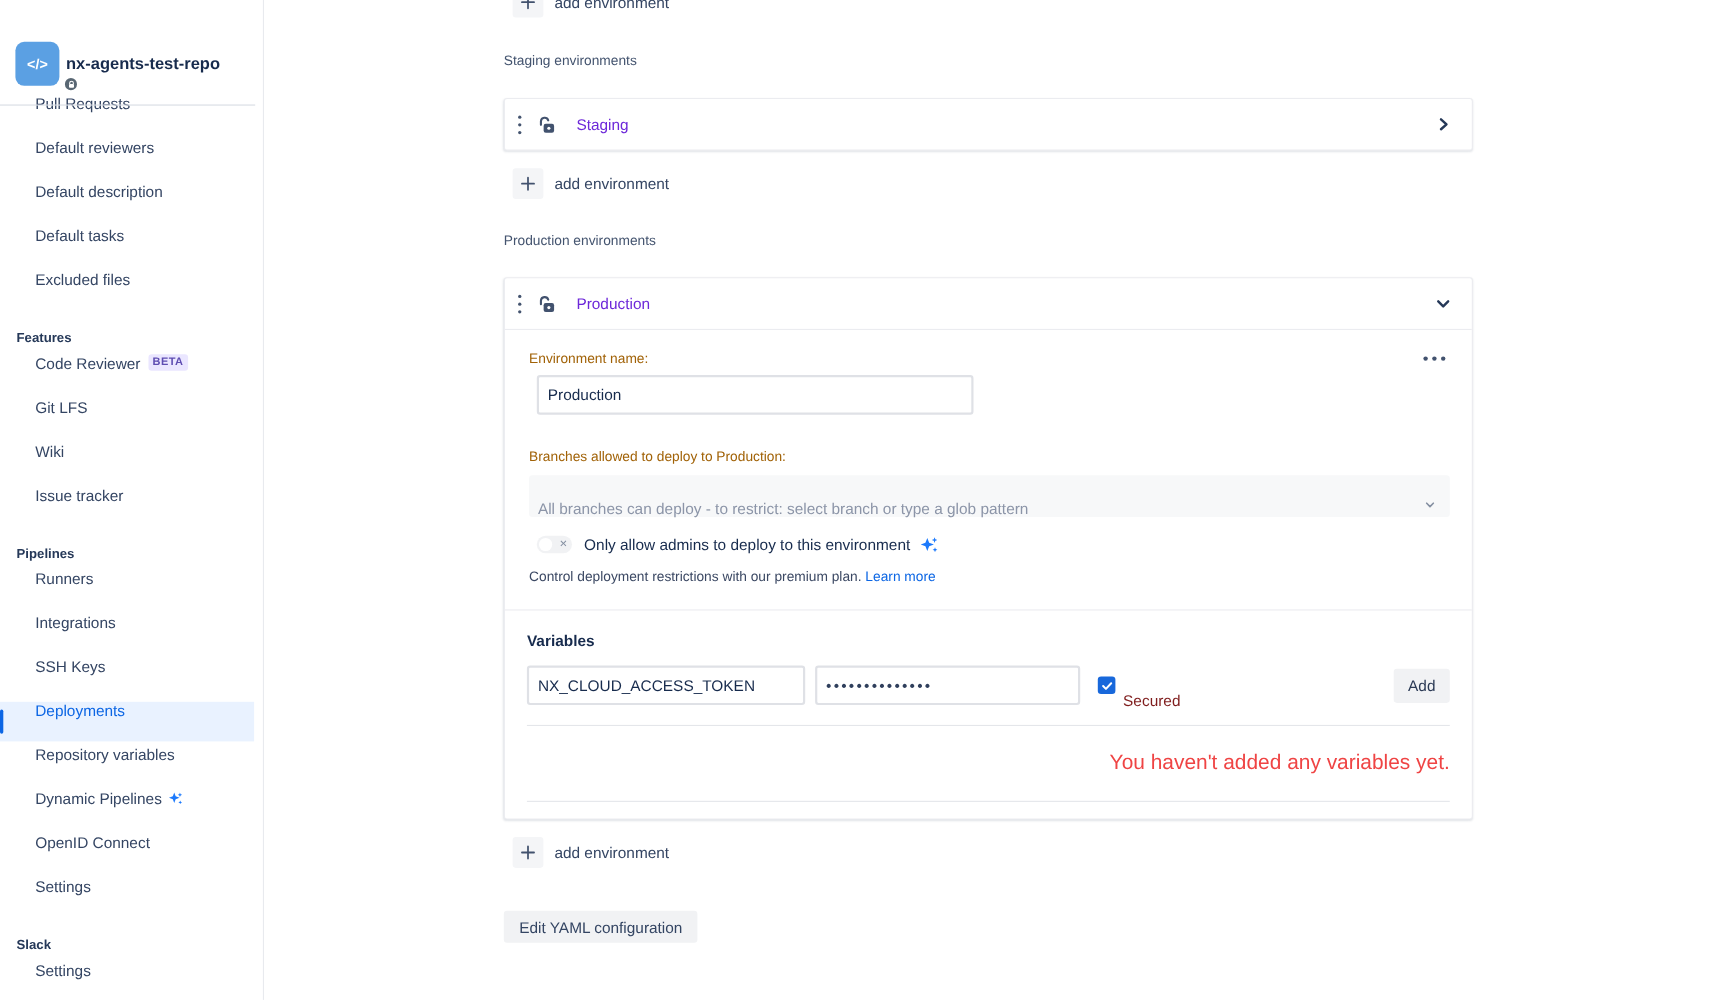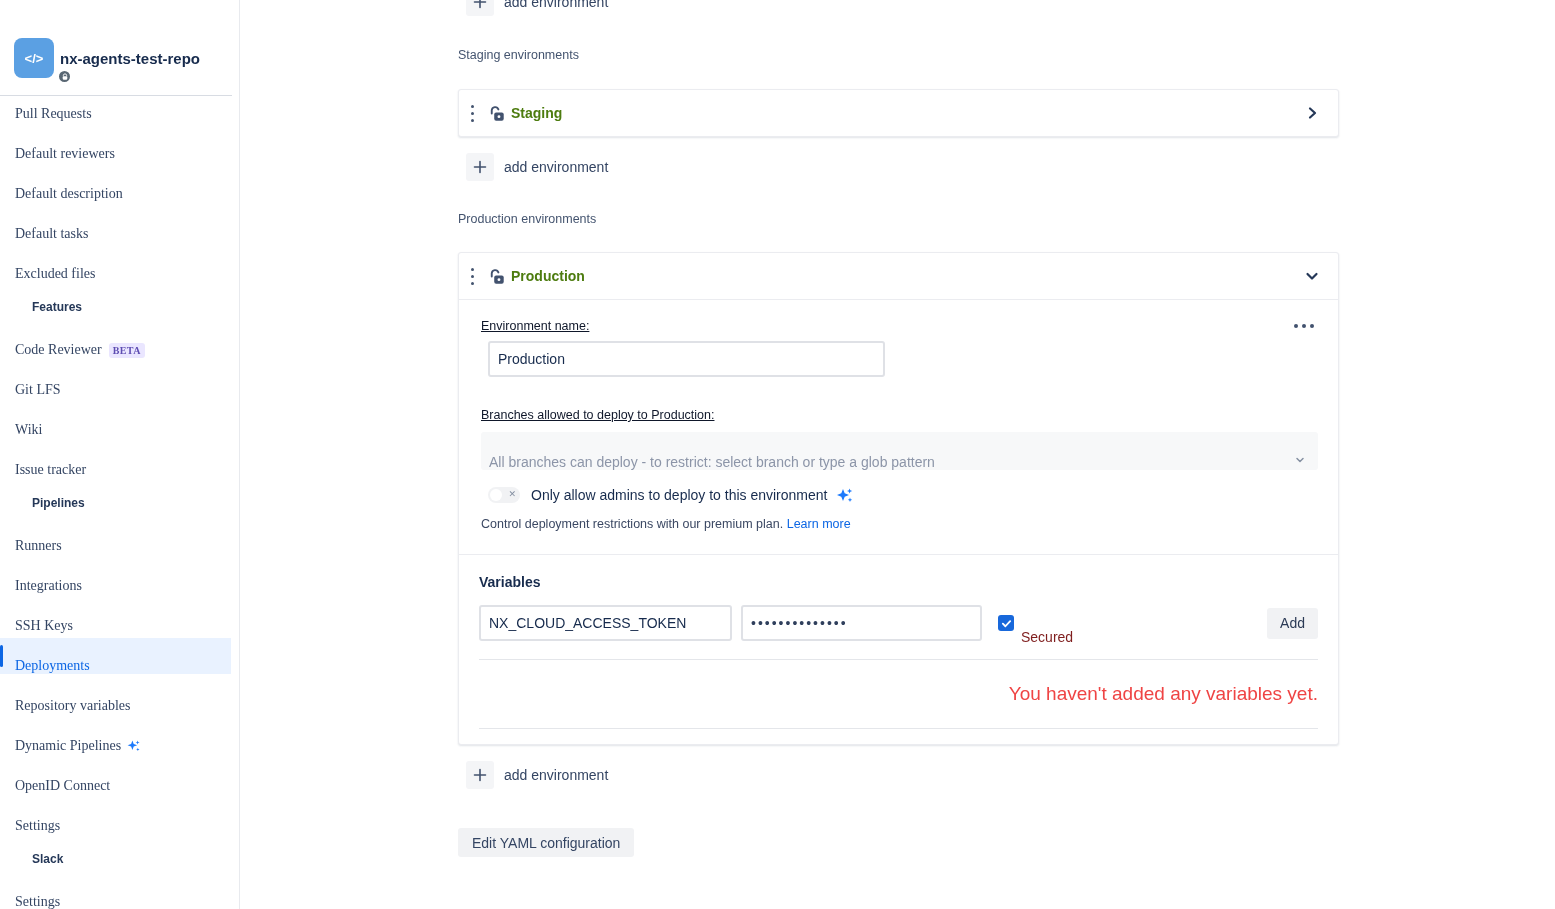--- a/index.html
+++ b/index.html
@@ -35,35 +35,35 @@
     background: #596773; border: 2px solid #fff;
     display: flex; align-items: center; justify-content: center;
   }
   .repo-name { position: absolute; left: 60px; top: 50px; font-size: 15px; font-weight: bold; color: #172B4D; white-space: nowrap; }
   .sidebar-divider { position: absolute; left: 0; top: 95px; width: 232px; border-top: 1px solid #D8DCE3; z-index: 3; }
 
   .side-nav { position: relative; margin-top: -13px; }
   .nav-item {
     position: relative;
     height: 36px; margin: 4px 0;
-    display: flex; align-items: flex-end;
-    padding-left: 15px;
+    display: flex; align-items: flex-start;
+    padding-left: 32px;
     font-size: 14px; color: #344563;
-    cursor: pointer; white-space: nowrap; font-family: Liberation Serif, serif;
+    cursor: pointer; white-space: nowrap;
   }
   .nav-item.selected {
     background: #E9F2FF; color: #0C66E4; width: 231px;
   }
   .nav-item.selected::before {
     content: ""; position: absolute; left: 0; top: 7px; bottom: 7px;
     width: 3px; border-radius: 2px; background: #0C66E4;
   }
   .nav-header {
     height: 22px; margin: 14px 0 4px 0;
-    display: flex; align-items: center; padding-left: 32px;
+    display: flex; align-items: center; padding-left: 15px;
     font-size: 12px; font-weight: bold; color: #253858;
   }
   .beta-badge {
     margin-left: 7px;
     background: #EAE6FF; color: #5E4DB2;
     font-size: 10px; font-weight: bold; letter-spacing: .4px;
     padding: 2px 4px; border-radius: 3px;
   }
   .sparkle { display: inline-block; margin-left: 5px; line-height: 0; }
 
@@ -95,27 +95,27 @@
     box-shadow: 0 1px 2px rgba(9,30,66,0.12);
   }
   .env-card.production { margin-top: 26px; }
   .env-card-header {
     height: 46px; display: flex; align-items: center;
     padding: 0 14px 0 8px;
   }
   .grip { display: flex; flex-direction: column; gap: 4px; padding: 6px 4px; cursor: grab; }
   .grip i { width: 3px; height: 3px; border-radius: 50%; background: #44546F; }
   .env-lock { margin-left: 9px; line-height: 0; }
-  .env-title { margin-left: 5px; font-size: 14px; font-weight: bold; color: #4d7c0f; }
+  .env-title { margin-left: 18px; font-size: 14px; font-weight: normal; color: #6d28d9; }
   .header-chevron { margin-left: auto; line-height: 0; cursor: pointer; padding: 4px; }
 
   .env-card-body { border-top: 1px solid #EBECF0; padding: 0 22px 15px 22px; }
 
   .env-name-row { margin-top: 19px; display: flex; align-items: center; justify-content: space-between; }
-  .field-label { font-size: 12.5px; color: #0f172a; text-decoration: underline; }
+  .field-label { font-size: 12.5px; color: #a16207; }
   .more-btn { display: flex; gap: 4px; padding: 4px 2px; cursor: pointer; }
   .more-btn i { width: 4px; height: 4px; border-radius: 50%; background: #42526E; }
 
   .text-input {
     display: block;
     border: 2px solid #DFE1E6; border-radius: 3px;
     height: 36px; padding: 0 8px;
     font-size: 14px; color: #172B4D;
     font-family: inherit; background: #fff; outline: none;
   }

